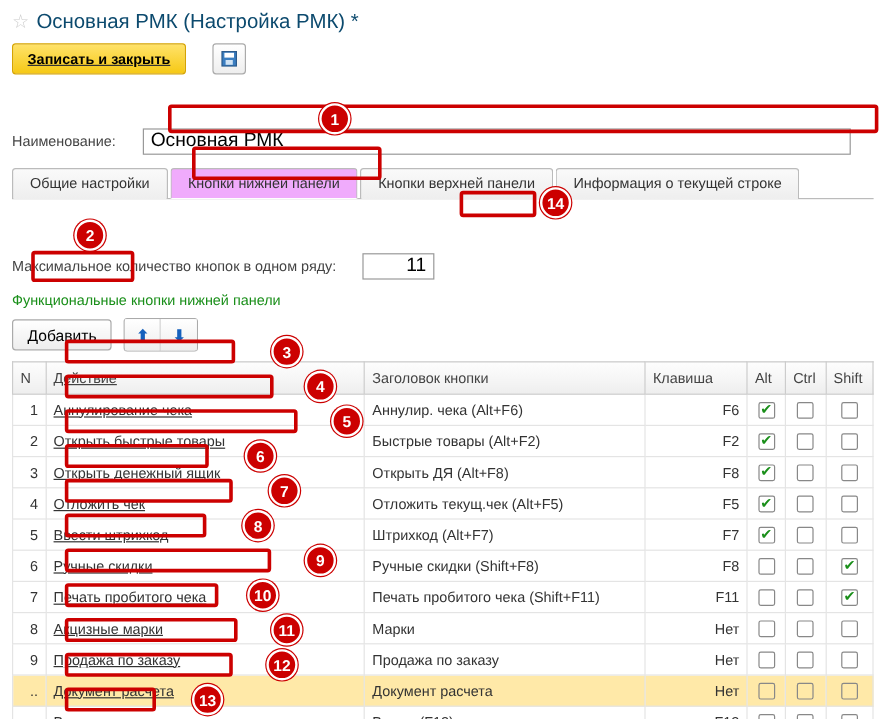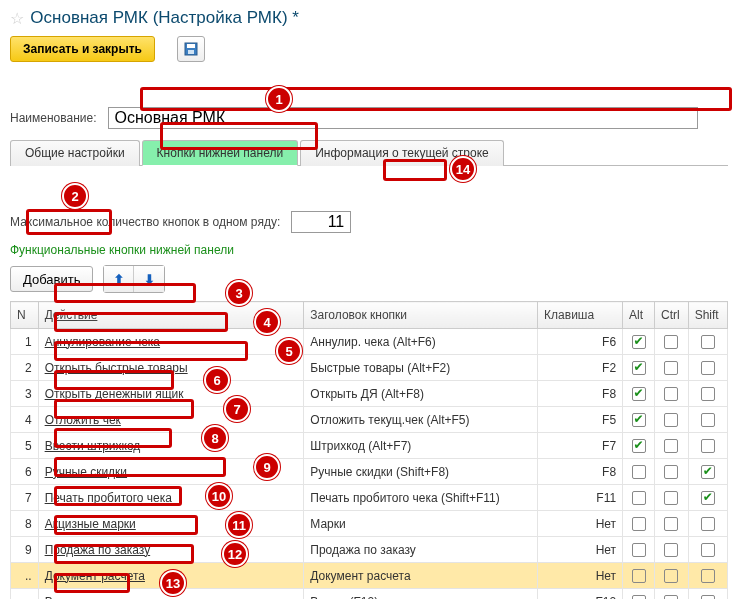--- a/index.html
+++ b/index.html
@@ -8,54 +8,54 @@
     font-family: Arial, sans-serif;
     font-size: 12px;
     background: #fff;
     color: #333;
     width: 738px;
     padding: 8px 10px;
   }
   .title-row { display: flex; align-items: center; margin-bottom: 8px; }
   .star { color: #ccc; font-size: 16px; margin-right: 6px; }
   .page-title { font-size: 17px; font-weight: normal; color: #0c4a6e; }
-  .toolbar { display: flex; align-items: center; gap: 22px; margin-bottom: 12px; }
+  .toolbar { display: flex; align-items: center; gap: 22px; margin-bottom: 12px; text-decoration: underline; }
   .btn-yellow {
     background: linear-gradient(#ffe26a,#f6c915);
     border: 1px solid #d6a400;
     padding: 5px 12px;
     font-weight: bold;
     font-size: 12px;
     cursor: pointer;
     border-radius: 3px;
   }
   .btn-icon {
     width: 28px; height: 26px;
     border: 1px solid #aaa;
     background: linear-gradient(#fff,#eee);
     border-radius: 3px;
     cursor: pointer;
     display: inline-flex; align-items: center; justify-content: center;
   }
-  .field-row { display: flex; align-items: center; margin-bottom: 10px; gap: 9px; margin-top: 45px;}
+  .field-row { display: flex; align-items: center; margin-bottom: 10px; gap: 20px; margin-top: 45px;}
   .field-label { color: #444; margin-right: 2px; }
   .text-input {
     border: 1px solid #999; height: 22px; padding: 2px 6px;
     font-size: 16px; background: #fff;
   }
   .tabs { display: flex; border-bottom: 1px solid #bbb; margin-bottom: 10px; }
   .tab {
     border: 1px solid #bbb; border-bottom: none;
     background: linear-gradient(#fafafa,#eee);
     padding: 5px 14px; margin-right: 2px;
     font-size: 12px; cursor: pointer;
     border-radius: 3px 3px 0 0;
     position: relative; top: 1px;
   }
-  .tab.active { background: #86efac; border-bottom: 1px solid #fff; }
+  .tab.active { background: #f0abfc; border-bottom: 1px solid #fff; }
   .num-input { width: 60px; text-align: right; }
   .section-title { color: #1a8f1a; margin: 6px 0 8px; font-size: 12px; }
   .btn-toolbar { display: flex; align-items: center; gap: 10px; margin-bottom: 8px; }
   .btn {
     border: 1px solid #aaa; background: linear-gradient(#fff,#eee);
     padding: 4px 12px; font-size: 13px; cursor: pointer; border-radius: 3px;
     height: 26px;
   }
   .arrow-btn { width: 30px; padding: 4px 0; }
   .arrow-grp { display: flex; border: 1px solid #aaa; border-radius:3px;}
@@ -119,20 +119,21 @@
 </div>
 
 <div class="field-row">
   <span class="field-label">Наименование:</span>
   <input class="text-input" style="width: 590px;" value="Основная РМК">
 </div>
 
 <div class="tabs">
   <div class="tab">Общие настройки</div>
   <div class="tab active">Кнопки нижней панели</div>
+  <div class="tab">Кнопки верхней панели</div>
   <div class="tab">Информация о текущей строке</div>
 </div>
 
 <div class="field-row">
   <span class="field-label">Максимальное количество кнопок в одном ряду:</span>
   <input class="text-input num-input" value="11" style="">
 </div>
 
 <div class="section-title">Функциональные кнопки нижней панели</div>
 

